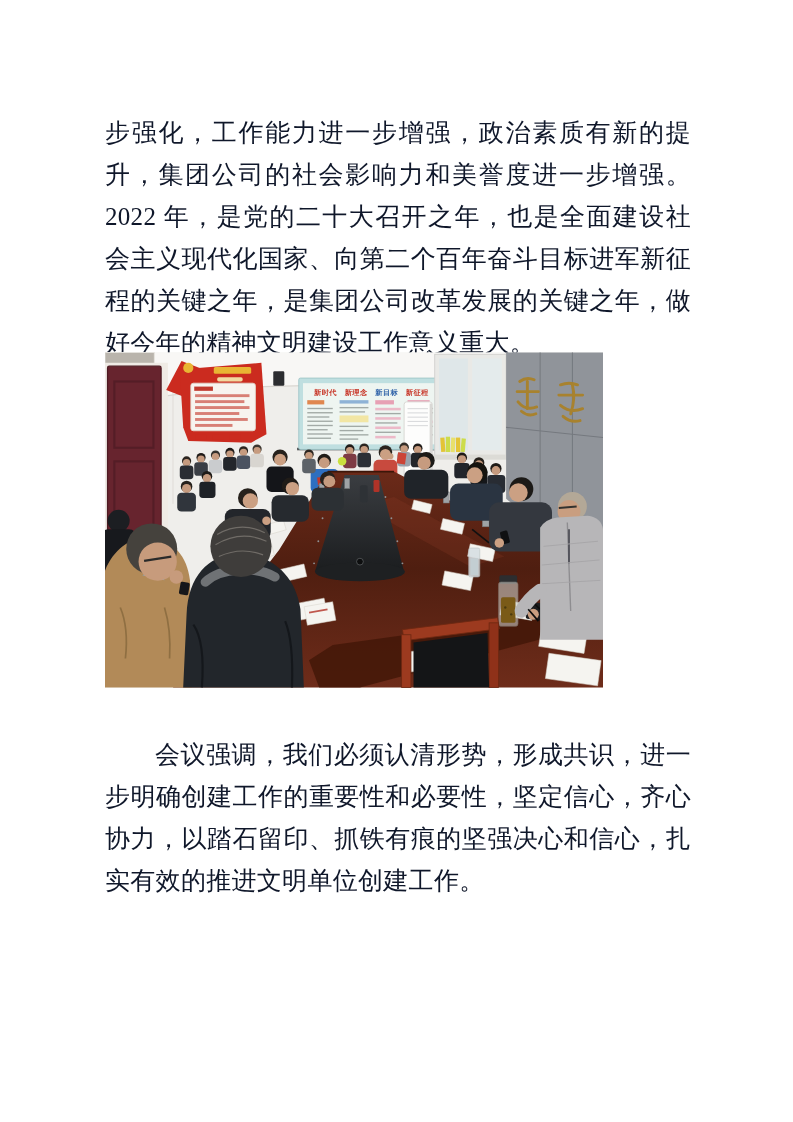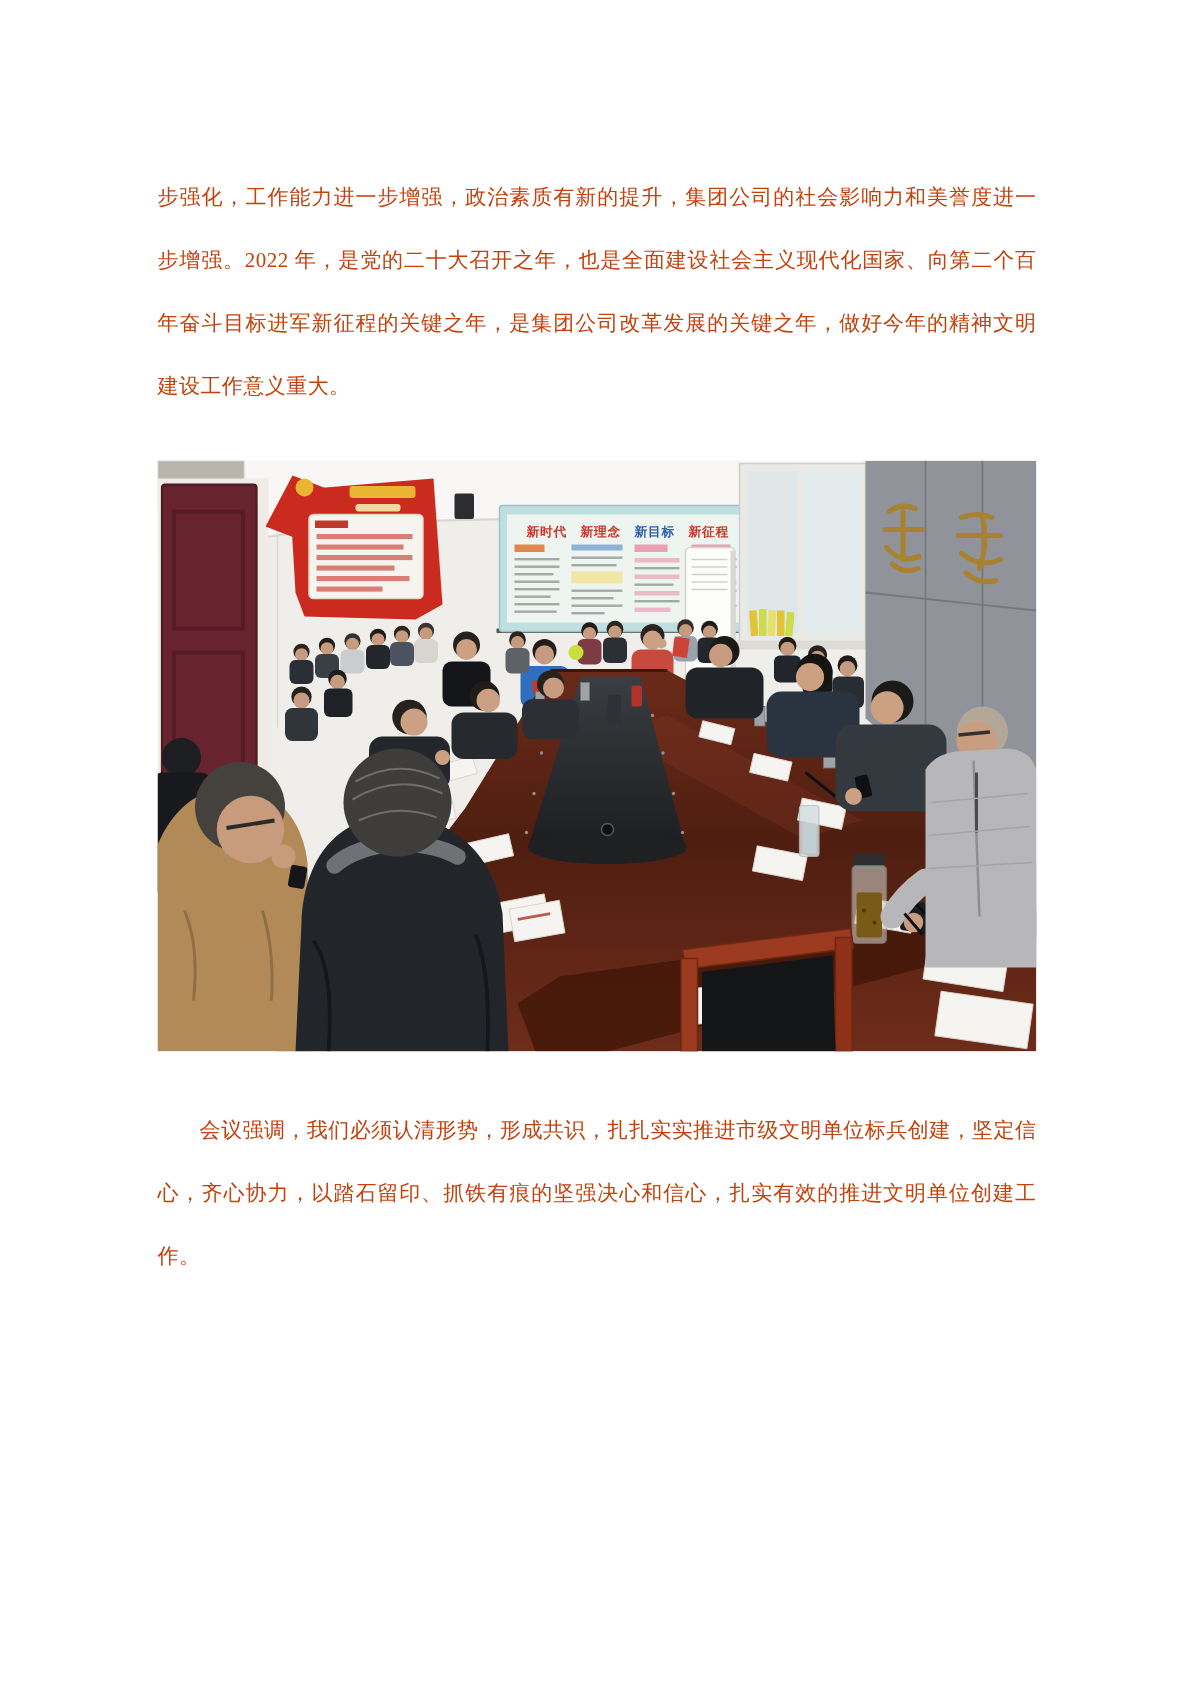--- a/index.html
+++ b/index.html
@@ -1,23 +1,23 @@
 <!DOCTYPE html>
 <html><head>
 <meta charset="utf-8">
 <style>
   html,body{margin:0;padding:0;background:#ffffff;}
   .page{position:relative;width:793px;height:1122px;background:#ffffff;overflow:hidden;
         font-family:"Liberation Serif","DejaVu Serif",serif;}
-  .para{position:absolute;left:105px;width:586px;margin:0;font-size:14px;line-height:42px;
-        color:#c2410c;text-align:justify;text-justify:inter-ideograph;letter-spacing:0.3px;}
+  .para{position:absolute;left:105px;width:586px;margin:0;font-size:25px;line-height:42px;
+        color:#0f172a;text-align:justify;text-justify:inter-ideograph;letter-spacing:0.3px;}
   #para-1{top:112px;}
   #para-2{top:734px;text-indent:2em;}
   #para-3{top:860px;text-indent:2em;}
-  .photo{position:absolute;left:105px;top:307px;width:586px;height:394px;overflow:hidden;}
+  .photo{position:absolute;left:105px;top:323px;width:498px;height:394px;overflow:hidden;}
   .photo svg{display:block;width:100%;height:100%;}
 </style>
 </head>
 <body>
 
 <div class="page">
 
   <p class="para" id="para-1">步强化，工作能力进一步增强，政治素质有新的提升，集团公司的社会影响力和美誉度进一步增强。2022 年，是党的二十大召开之年，也是全面建设社会主义现代化国家、向第二个百年奋斗目标进军新征程的关键之年，是集团公司改革发展的关键之年，做好今年的精神文明建设工作意义重大。</p>
 
   <div class="photo">
@@ -429,15 +429,15 @@
               <path d="M130,226 q30,-18 60,-4"></path>
               <path d="M134,240 q26,-12 52,-2"></path>
           </g>
           <path d="M104,320 q14,20 10,74" stroke="#14171b" stroke-width="2.5" fill="none"></path>
           <path d="M212,316 q10,24 8,78" stroke="#14171b" stroke-width="2.5" fill="none"></path>
         </g>
       </g>
     </svg>
   </div>
 
-  <p class="para" id="para-2">会议强调，我们必须认清形势，形成共识，扎扎实实推进市级文明单位标兵创建，坚定信心，齐心协力，以踏石留印、抓铁有痕的坚强决心和信心，扎实有效的推进文明单位创建工作。</p>
+  <p class="para" id="para-2">会议强调，我们必须认清形势，形成共识，进一步明确创建工作的重要性和必要性，坚定信心，齐心协力，以踏石留印、抓铁有痕的坚强决心和信心，扎实有效的推进文明单位创建工作。</p>
 
 </div>
 
 </body></html>

